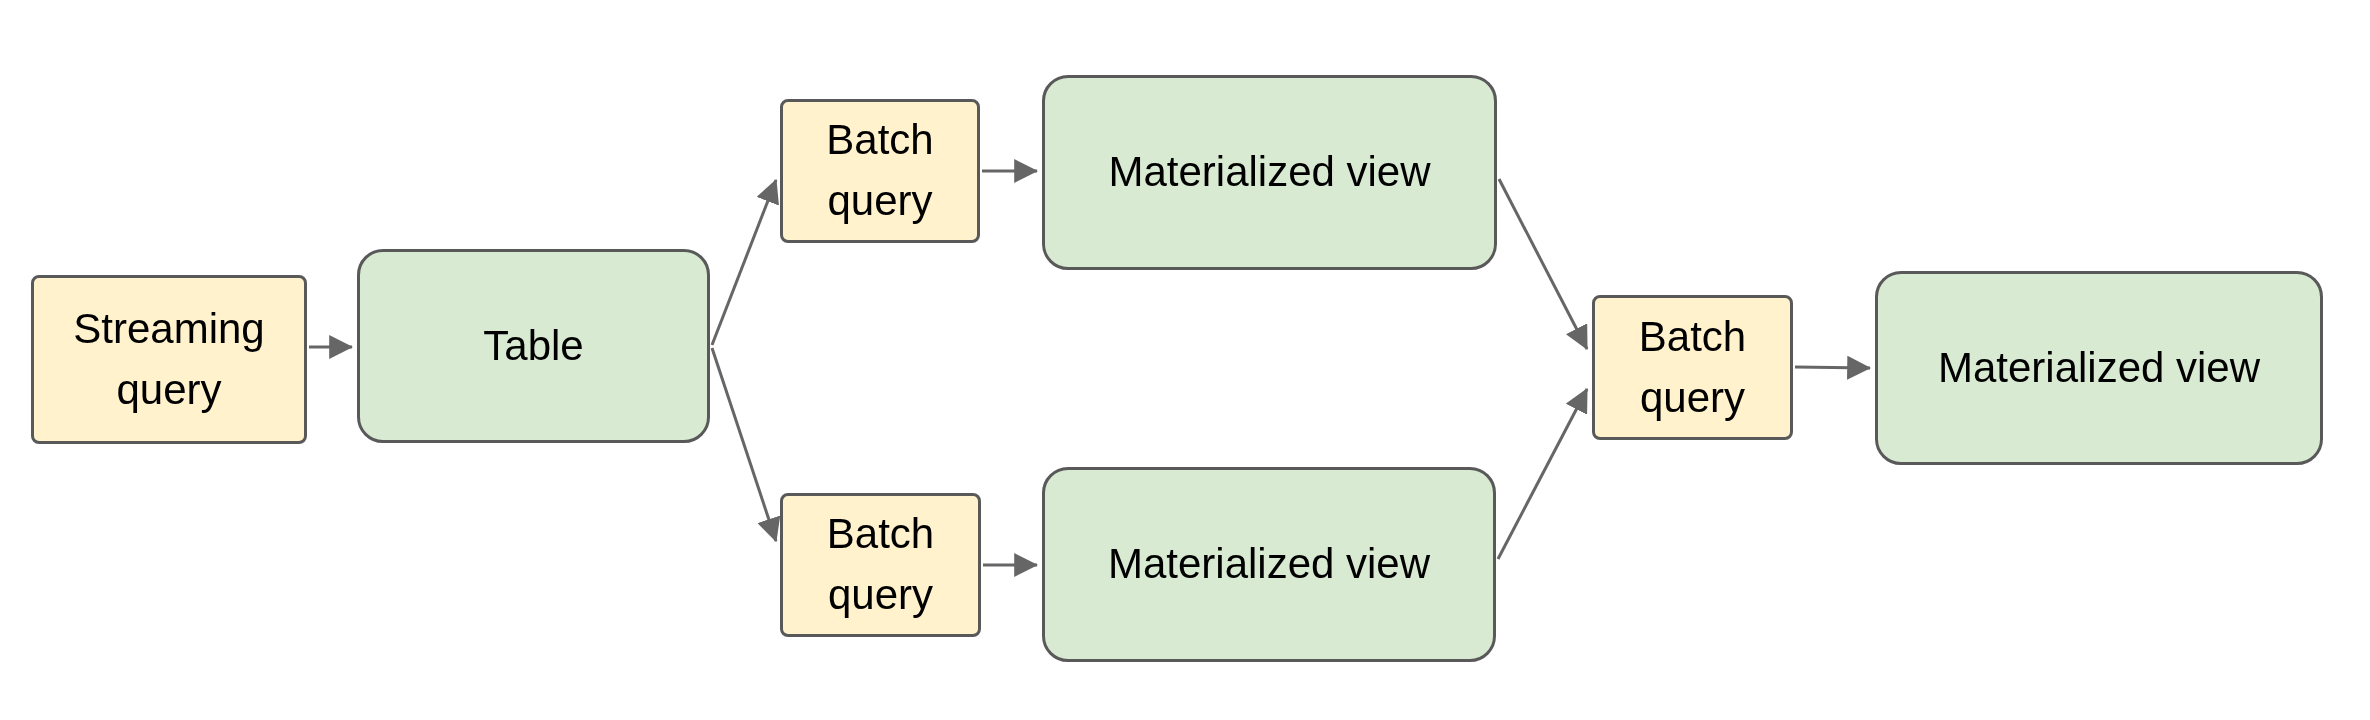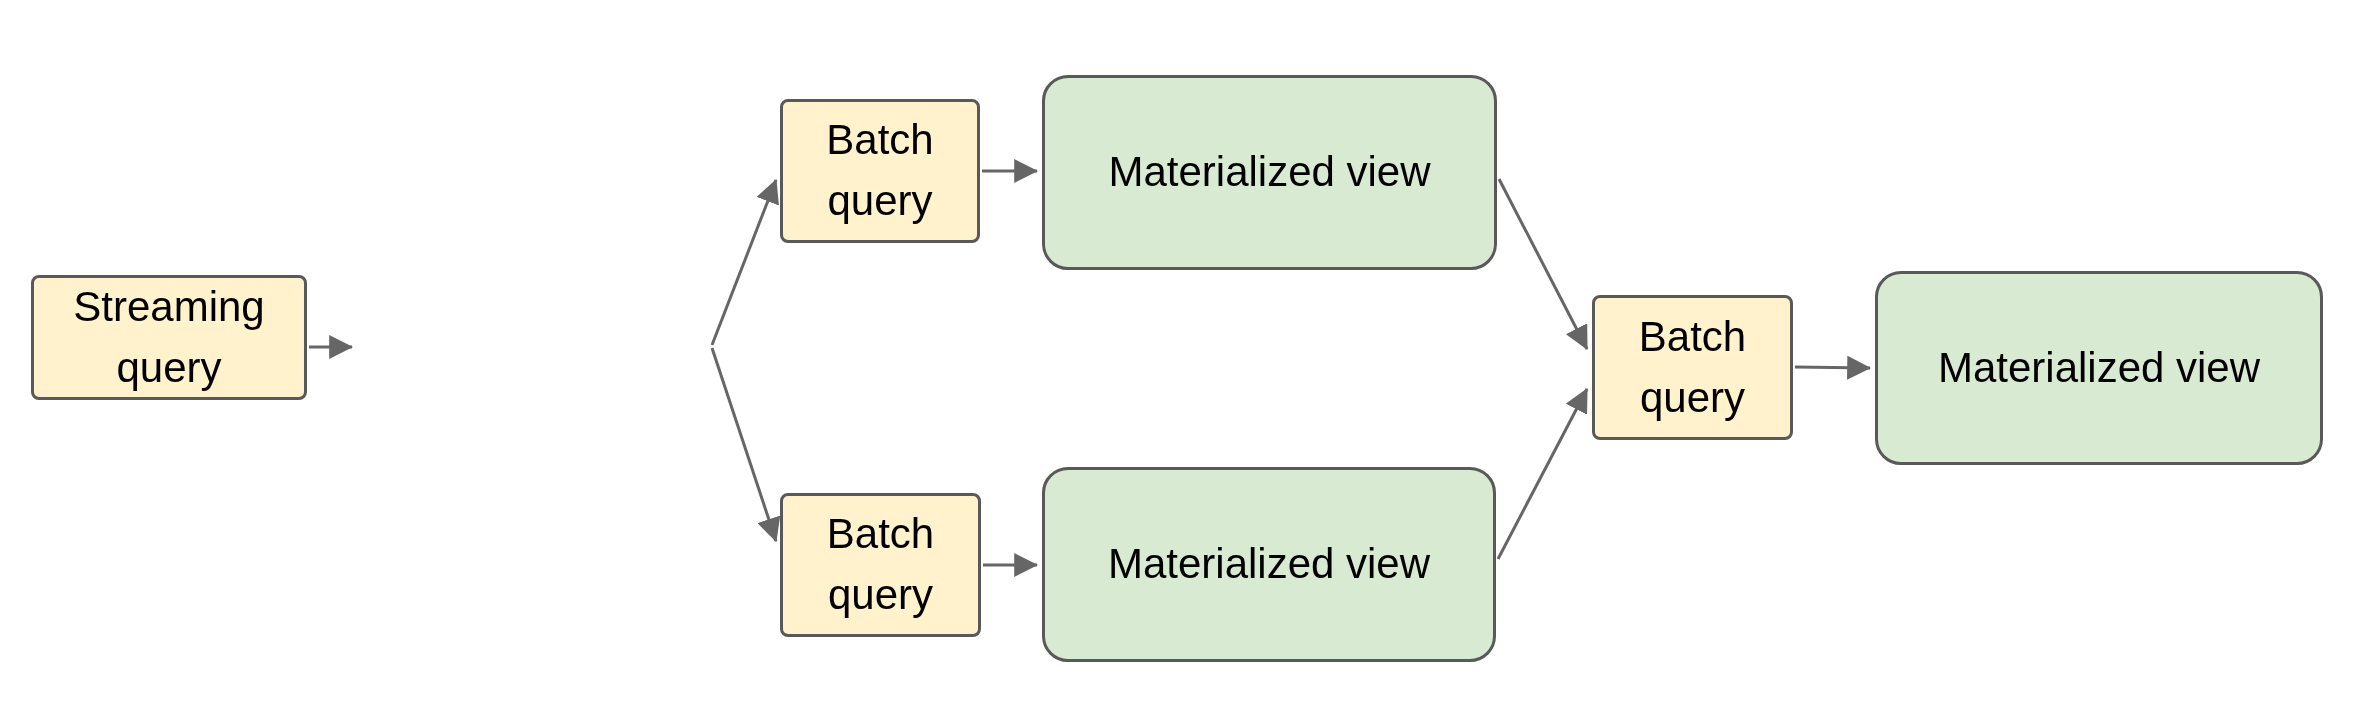--- a/index.html
+++ b/index.html
@@ -73,24 +73,27 @@
     <line class="edge" x1="309" y1="347" x2="352" y2="347" marker-end="url(#arrowhead)"></line>
     <line class="edge" x1="712" y1="345" x2="776" y2="180" marker-end="url(#arrowhead)"></line>
     <line class="edge" x1="712" y1="348" x2="776" y2="541" marker-end="url(#arrowhead)"></line>
     <line class="edge" x1="982" y1="171" x2="1037" y2="171" marker-end="url(#arrowhead)"></line>
     <line class="edge" x1="983" y1="565" x2="1037" y2="565" marker-end="url(#arrowhead)"></line>
     <line class="edge" x1="1499" y1="179" x2="1587" y2="349" marker-end="url(#arrowhead)"></line>
     <line class="edge" x1="1498" y1="559" x2="1587" y2="389" marker-end="url(#arrowhead)"></line>
     <line class="edge" x1="1795" y1="367" x2="1870" y2="368" marker-end="url(#arrowhead)"></line>
   </svg>
 
-  <div class="node node--query" style="left:31px; top:275px; width:276px; height:125px;">
+  <div class="node node--query" style="left:31px; top:275px; width:276px; height:169px;">
     <span class="node-label">Streaming query</span>
   </div>
 
+  <div class="node node--dataset" style="left:357px; top:249px; width:353px; height:194px;">
+    <span class="node-label">Table</span>
+  </div>
 
   <div class="node node--query" style="left:780px; top:99px; width:200px; height:144px;">
     <span class="node-label">Batch query</span>
   </div>
 
   <div class="node node--dataset" style="left:1042px; top:75px; width:455px; height:195px;">
     <span class="node-label">Materialized view</span>
   </div>
 
   <div class="node node--query" style="left:780px; top:493px; width:201px; height:144px;">

